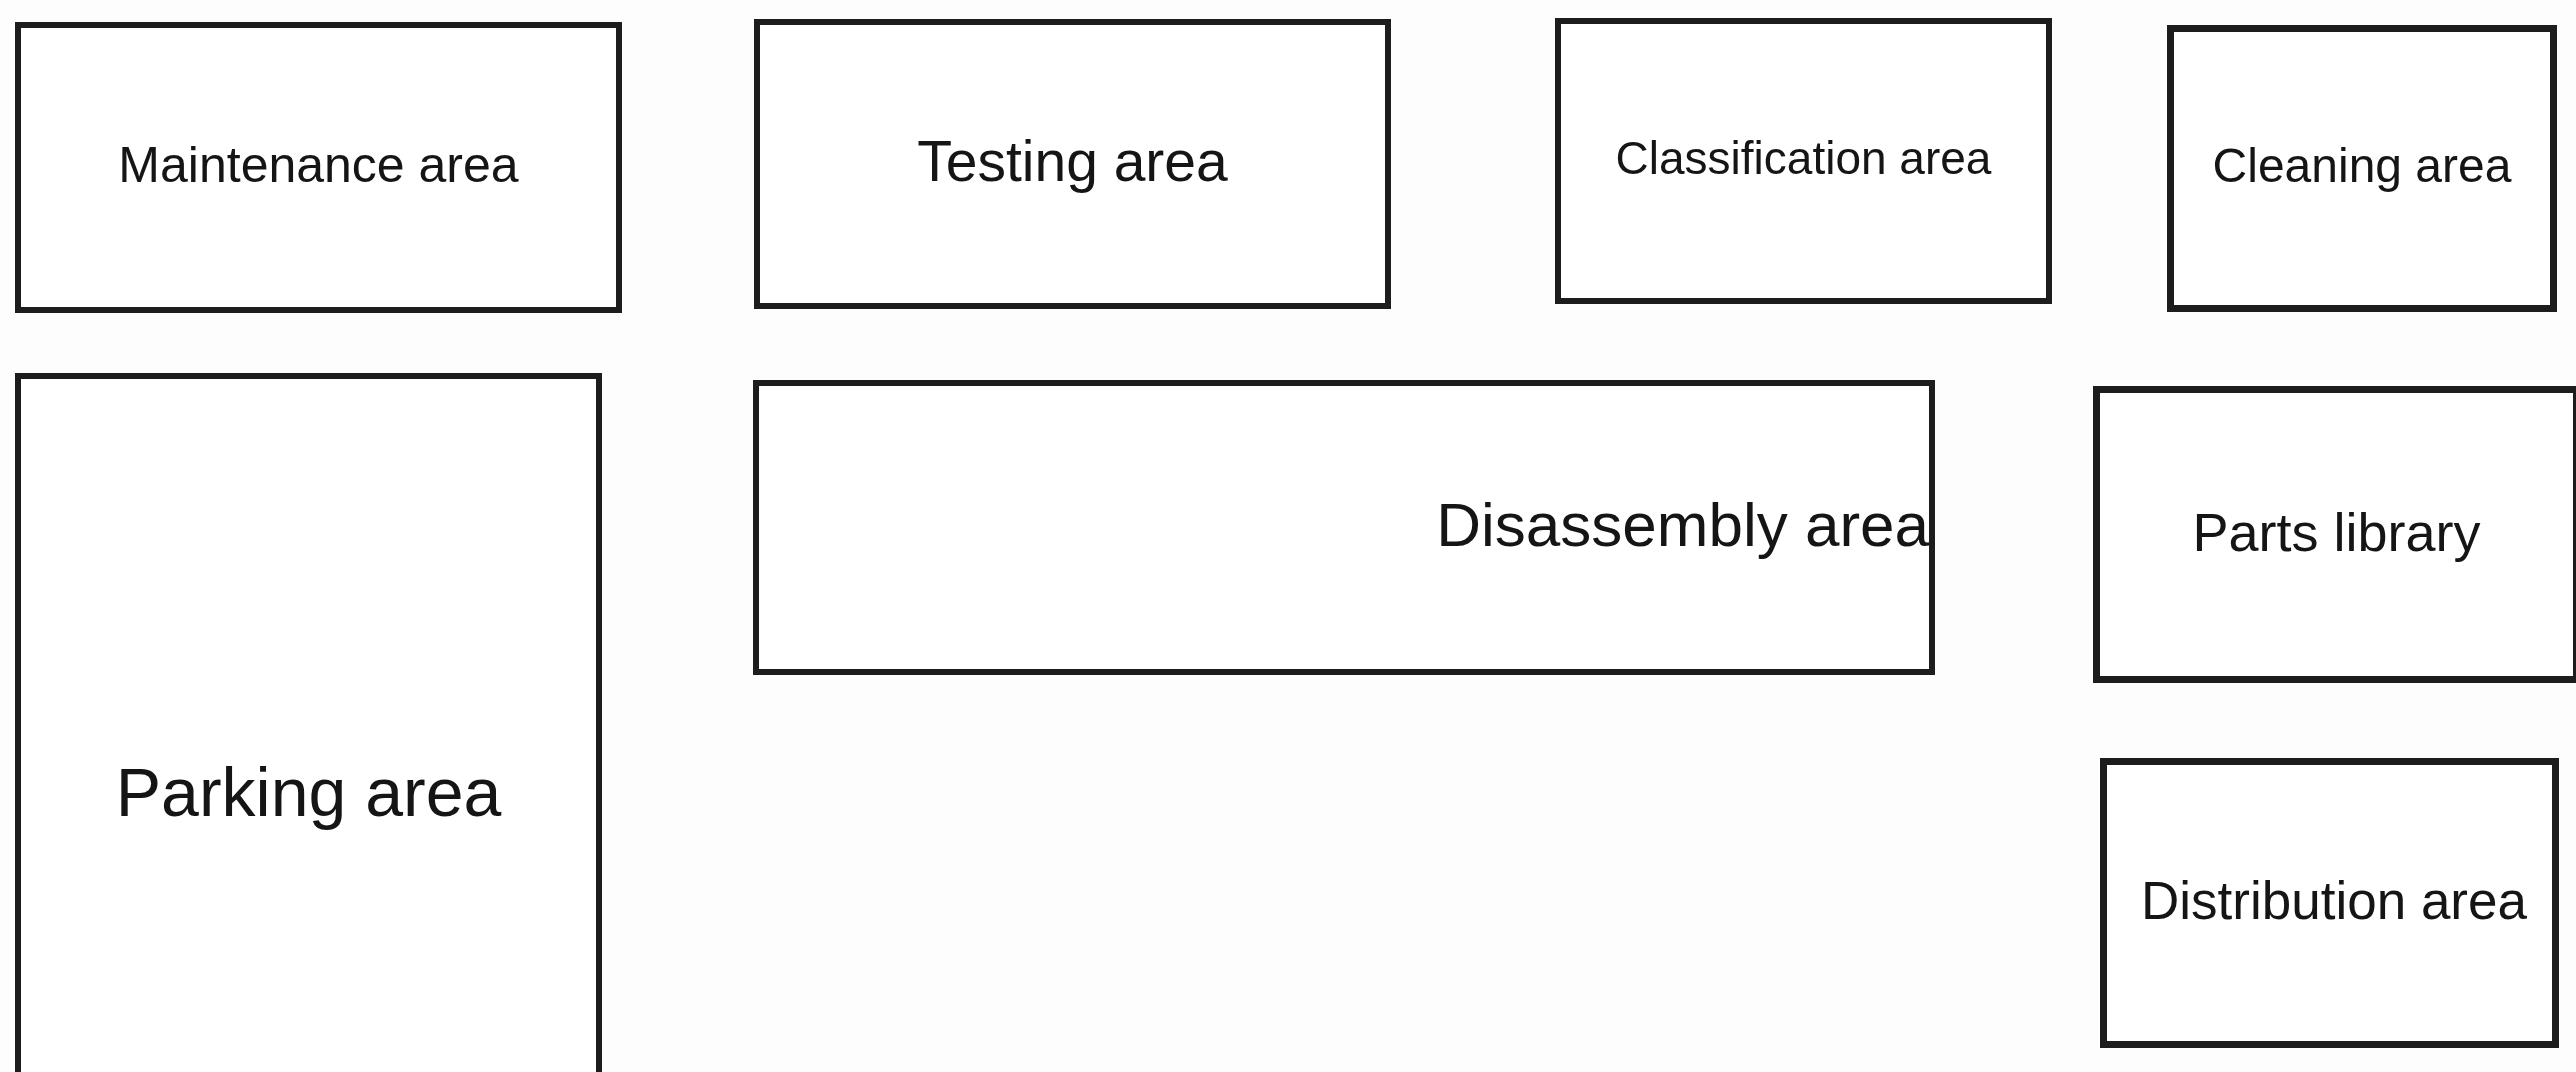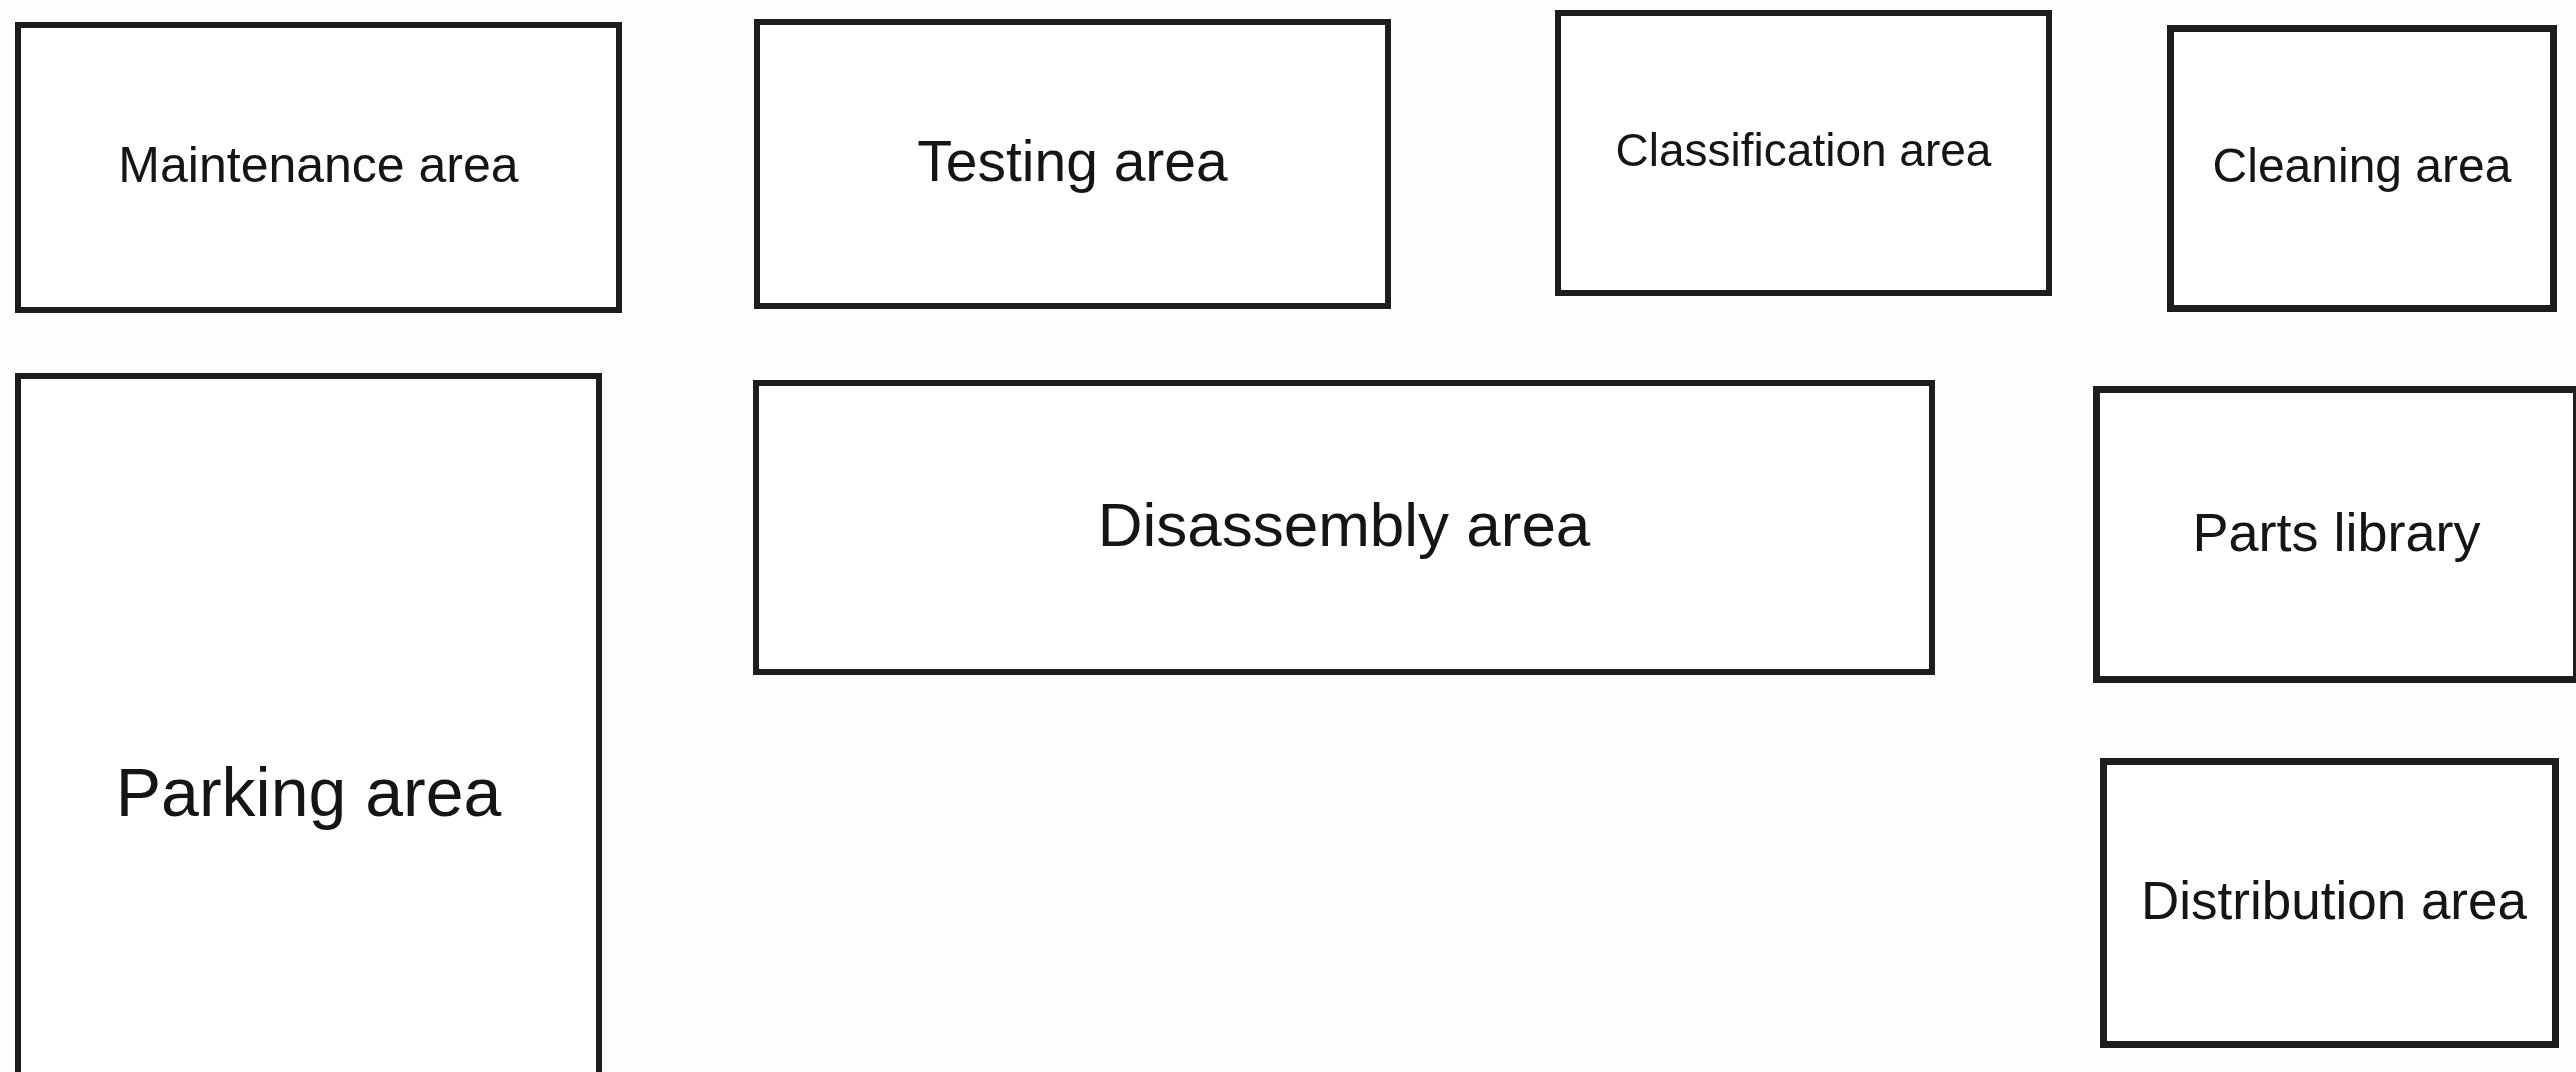--- a/index.html
+++ b/index.html
@@ -30,26 +30,26 @@
   }
   .zone .label {
     display: block;
     white-space: nowrap;
     transform: translateY(-3px);
   }
 
   
   #zone-maintenance   { left: 15px;   top: 22px;  width: 607px;  height: 291px; font-size: 50px; }
   #zone-testing       { left: 754px;  top: 19px;  width: 637px;  height: 290px; font-size: 57px; text-align: right; }
-  #zone-classification{ left: 1555px; top: 10px;  width: 497px;  height: 286px; font-size: 46px; }
+  #zone-classification{ left: 1555px; top: 18px;  width: 497px;  height: 286px; font-size: 46px; }
   #zone-cleaning      { left: 2167px; top: 25px;  width: 390px;  height: 287px; font-size: 48px; border-width: 7px; }
 
   
   #zone-parking       { left: 15px;   top: 373px; width: 587px;  height: 844px; font-size: 68px; }
-  #zone-disassembly   { left: 753px;  top: 380px; width: 1182px; height: 295px; font-size: 62px; }
+  #zone-disassembly   { left: 753px;  top: 380px; width: 1182px; height: 295px; font-size: 62px; justify-content: flex-end; }
   #zone-parts-library { left: 2093px; top: 386px; width: 487px;  height: 297px; font-size: 54px; border-width: 7px; }
 
   
   #zone-temporary     { left: 677px;  top: 753px; width: 1388px; height: 295px; font-size: 60px; border-width: 7px; }
   #zone-distribution  { left: 2100px; top: 758px; width: 459px;  height: 290px; font-size: 53px; border-width: 7px; padding-left: 9px; }
 </style>
 </head>
 <body>
 
 <div id="diagram">

